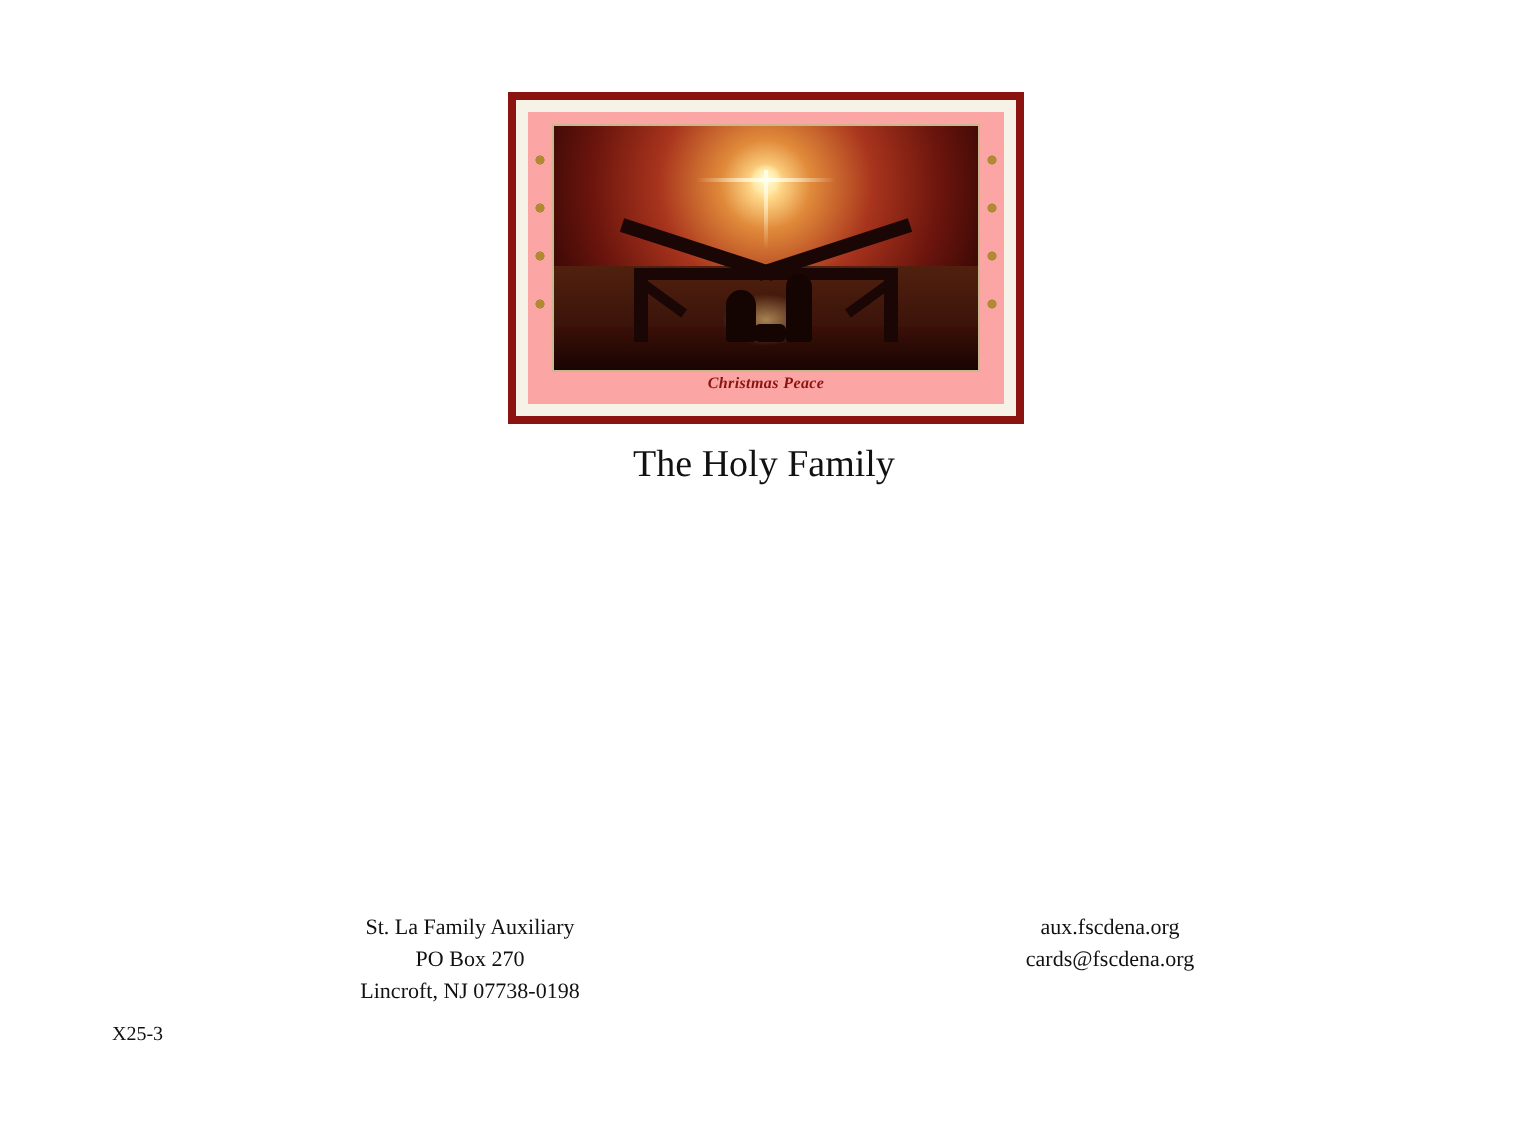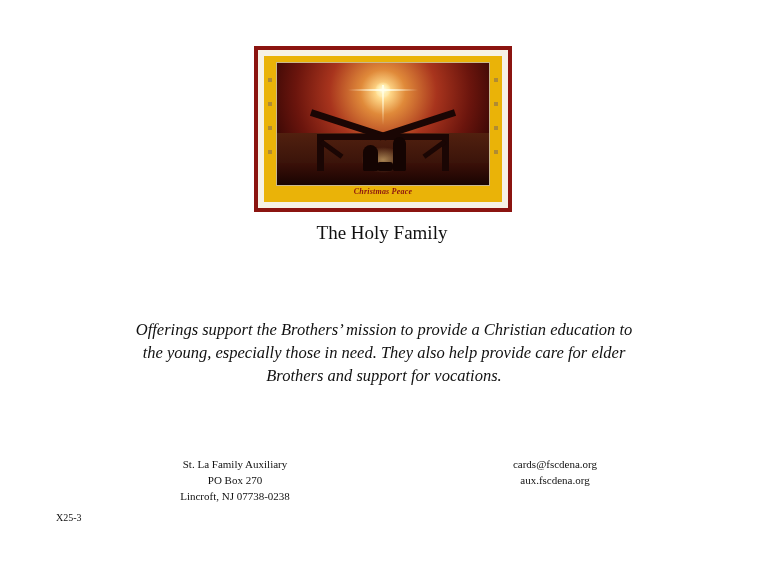--- a/index.html
+++ b/index.html
@@ -34,21 +34,21 @@
     inset: 0;
     border: 4px solid #8b1410;
     background: #f6f2e6;
     box-sizing: border-box;
     padding: 6px;
   }
   .card-inner {
     position: relative;
     width: 100%;
     height: 100%;
-    background: #eab308;
+    background: #fca5a5;
     box-sizing: border-box;
     overflow: hidden;
     text-decoration: underline;
   }
   
   .art {
     position: absolute;
     left: 12px;
     top: 6px;
     right: 12px;
@@ -297,28 +297,27 @@
         </div>
         <div class="scroll left"></div>
         <div class="scroll right"></div>
         <div class="card-caption">Christmas Peace</div>
       </div>
     </div>
   </div>
 
   <div class="title">The Holy Family</div>
 
-  <div class="offering">Offerings support the Brothers’ mission to provide a Christian education to the young, especially those in need.  They also help provide care for elder Brothers and support for vocations.</div>
 
   <div class="address">
     <div>St. La Family Auxiliary</div>
     <div>PO Box 270</div>
-    <div>Lincroft, NJ 07738-0238</div>
+    <div>Lincroft, NJ 07738-0198</div>
   </div>
 
   <div class="contact">
+    <div>aux.fscdena.org</div>
     <div>cards@fscdena.org</div>
-    <div>aux.fscdena.org</div>
   </div>
 
   <div class="code">X25-3</div>
 
 </div>
 
 </body></html>

